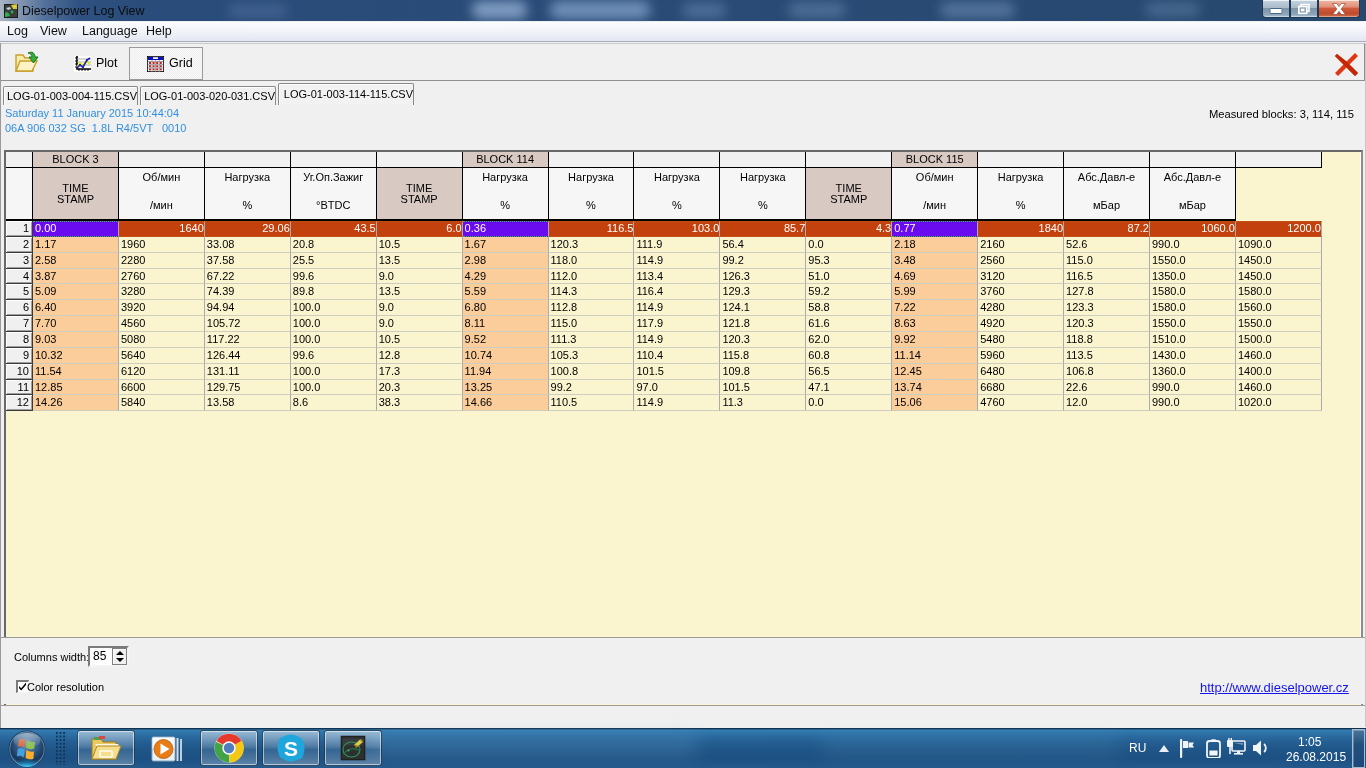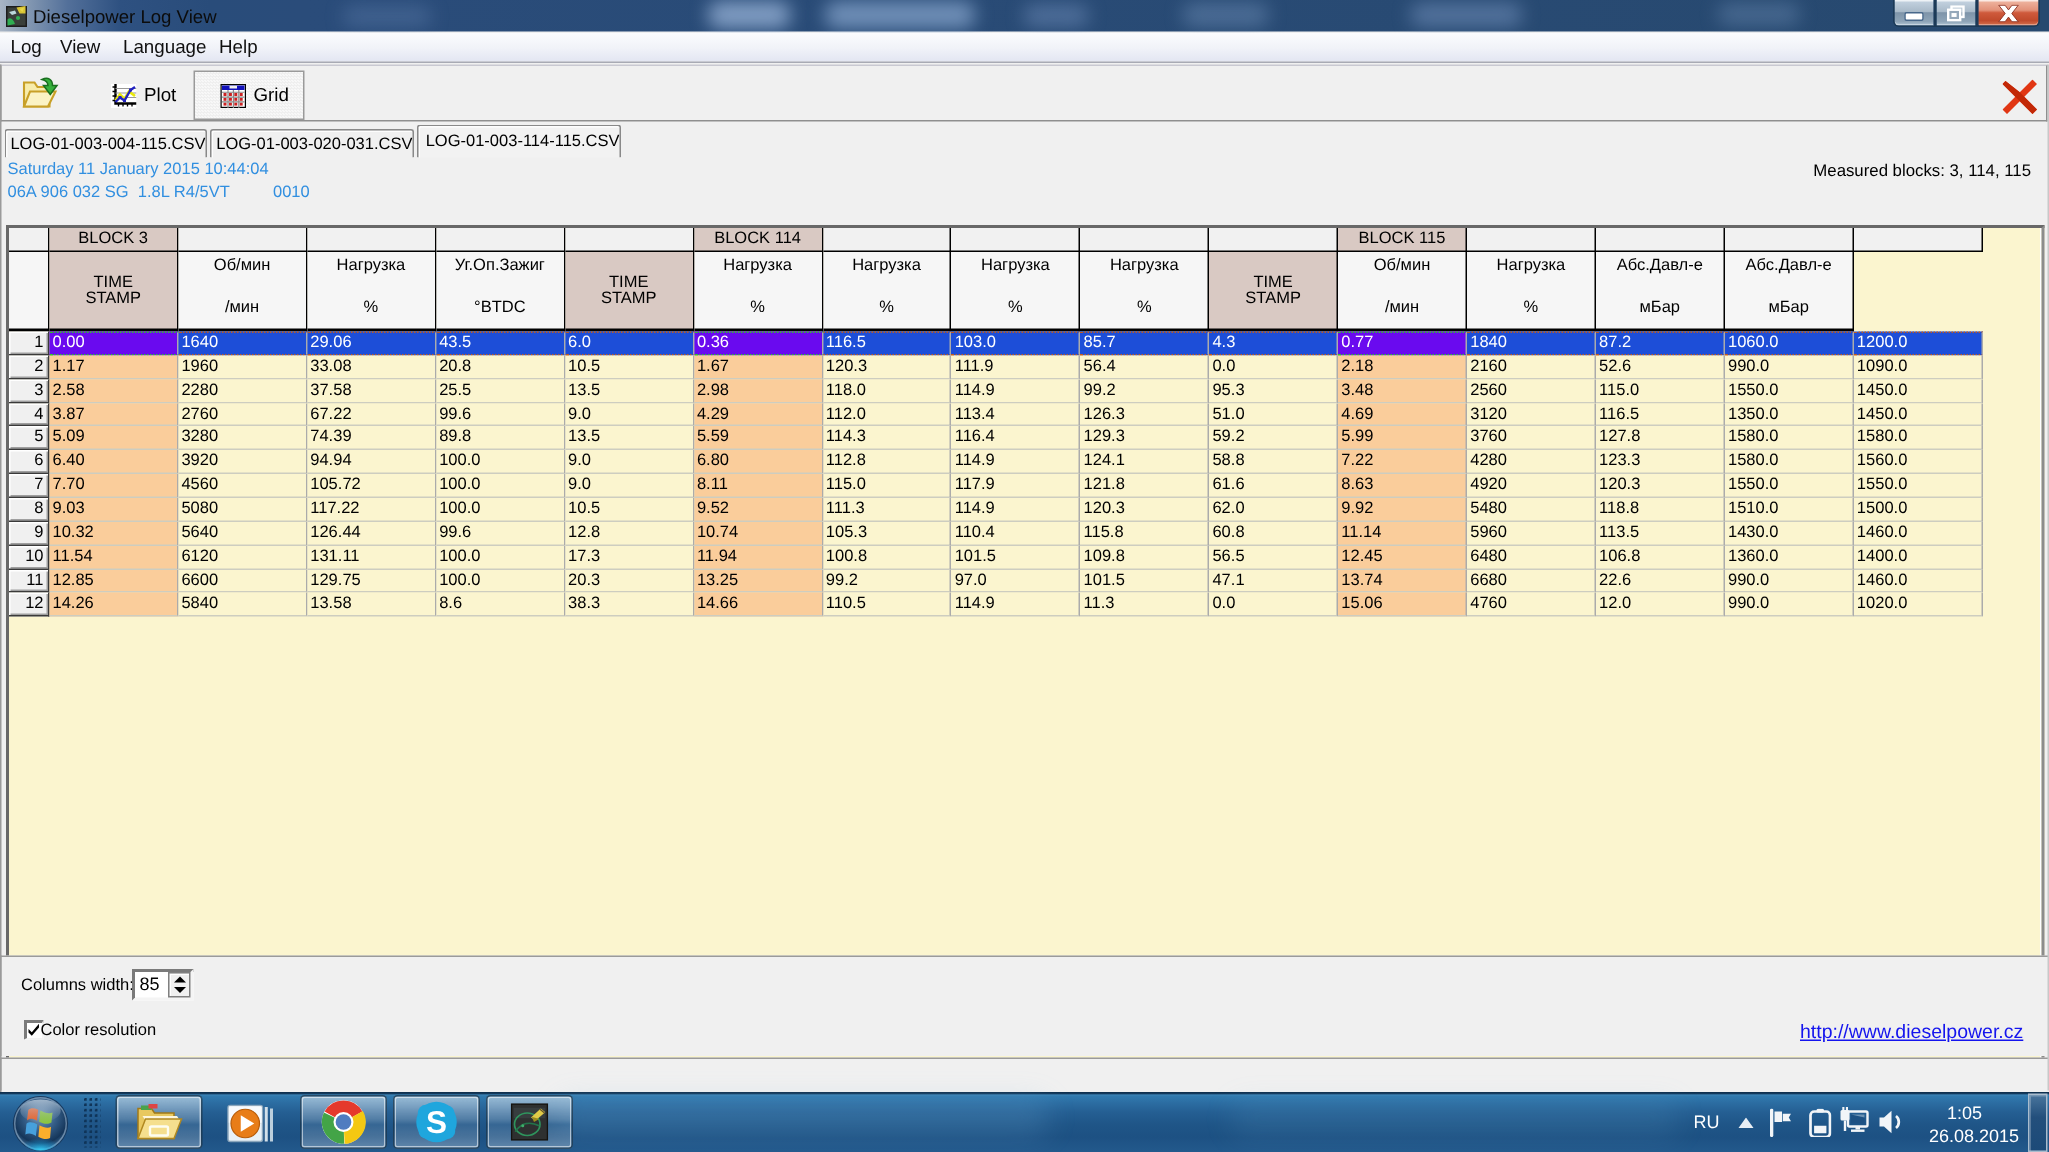--- a/index.html
+++ b/index.html
@@ -66,21 +66,21 @@
   padding:3px 0 8px 0; }
 .hc.rn0 { width:27.0px; }
 .hc.tsc { justify-content:center; line-height:11px; padding:0; }
 .drow { display:flex; height:15.87px; }
 .rn { width:27.0px; flex:none; background:#F0F0F0; border-right:1px solid #3a3a3a; border-bottom:1px solid #3a3a3a;
   box-shadow:inset 1px 1px 0 #ffffff, inset -1px -1px 0 #9f9f9f;
   font-size:11px; text-align:right; padding-right:3px; line-height:15px; color:#000; }
 .dc { width:85.93px; flex:none; background:#FBF5CF; border-right:1px solid #ababab; border-bottom:1px solid #cdcdc0;
   font-size:11px; padding-left:2px; line-height:14.8px; color:#000; white-space:nowrap; overflow:hidden; }
 .dc.tpeach { background:#FACD9B; }
-.dc.bsel { background:#1d4ed8; color:#fff; border-bottom:1px dotted #c05a20; border-top:1px dotted #c05a20; line-height:13.5px;}
+.dc.bsel { background:#c2410c; color:#fff; border-bottom:1px dotted #c05a20; border-top:1px dotted #c05a20; line-height:13.5px;text-align:right;}
 .dc.tsel { background:#6A0AEF; color:#fff; border-bottom:1px dotted #30c030; border-top:1px dotted #30c030; line-height:13.5px;}
 
 
 #botpanel { left:0; top:637px; width:1366px; height:67px; background:#F0F0F0;
   border-top:1px solid #9a9a9a; border-left:1px solid #9a9a9a; }
 #cwlbl { position:absolute; left:13px; top:13px; font-size:11px; color:#000; }
 #spin { position:absolute; left:87px; top:8px; width:41px; height:21px; background:#fff;
   border-top:2px solid #7a7a7a; border-left:2px solid #7a7a7a; border-right:2px solid #f4f4f4; border-bottom:2px solid #f4f4f4;
   font-size:12px; padding-left:3px; line-height:17px; }
 #spinbtn { position:absolute; left:111px; top:10px; width:15px; height:17px; background:#F0F0F0;
@@ -205,21 +205,21 @@
     <path d="M2 1 L11.5 8.5 L14.5 11.5 L23 20 L20 23 L11.5 14.5 L8.5 11.5 L0 3 Z" fill="#c22807"></path>
   </svg>
 </div>
 
 <div class="tab" style="left:3px;width:135px;">LOG-01-003-004-115.CSV</div>
 <div class="tab" style="left:140px;width:136px;">LOG-01-003-020-031.CSV</div>
 <div class="tab active" style="left:278px;width:136px;">LOG-01-003-114-115.CSV</div>
 
 <div class="blue" style="left:5px;top:107px;">Saturday 11 January 2015 10:44:04</div>
 <div class="blue" style="left:5px;top:122px;">06A 906 032 SG&nbsp; 1.8L R4/5VT</div>
-<div class="blue" style="left:182px;top:122px;">0010</div>
+<div class="blue" style="left:162px;top:122px;">0010</div>
 <div id="measured" style="right:12px;top:108px;">Measured blocks: 3, 114, 115</div>
 
 <div class="abs" id="gridbox">
     <div class="brow">
       <div class="bc rn0"></div>
       <div class="bc pinkc">BLOCK 3</div>
       <div class="bc"></div>
       <div class="bc"></div>
       <div class="bc"></div>
       <div class="bc"></div>

